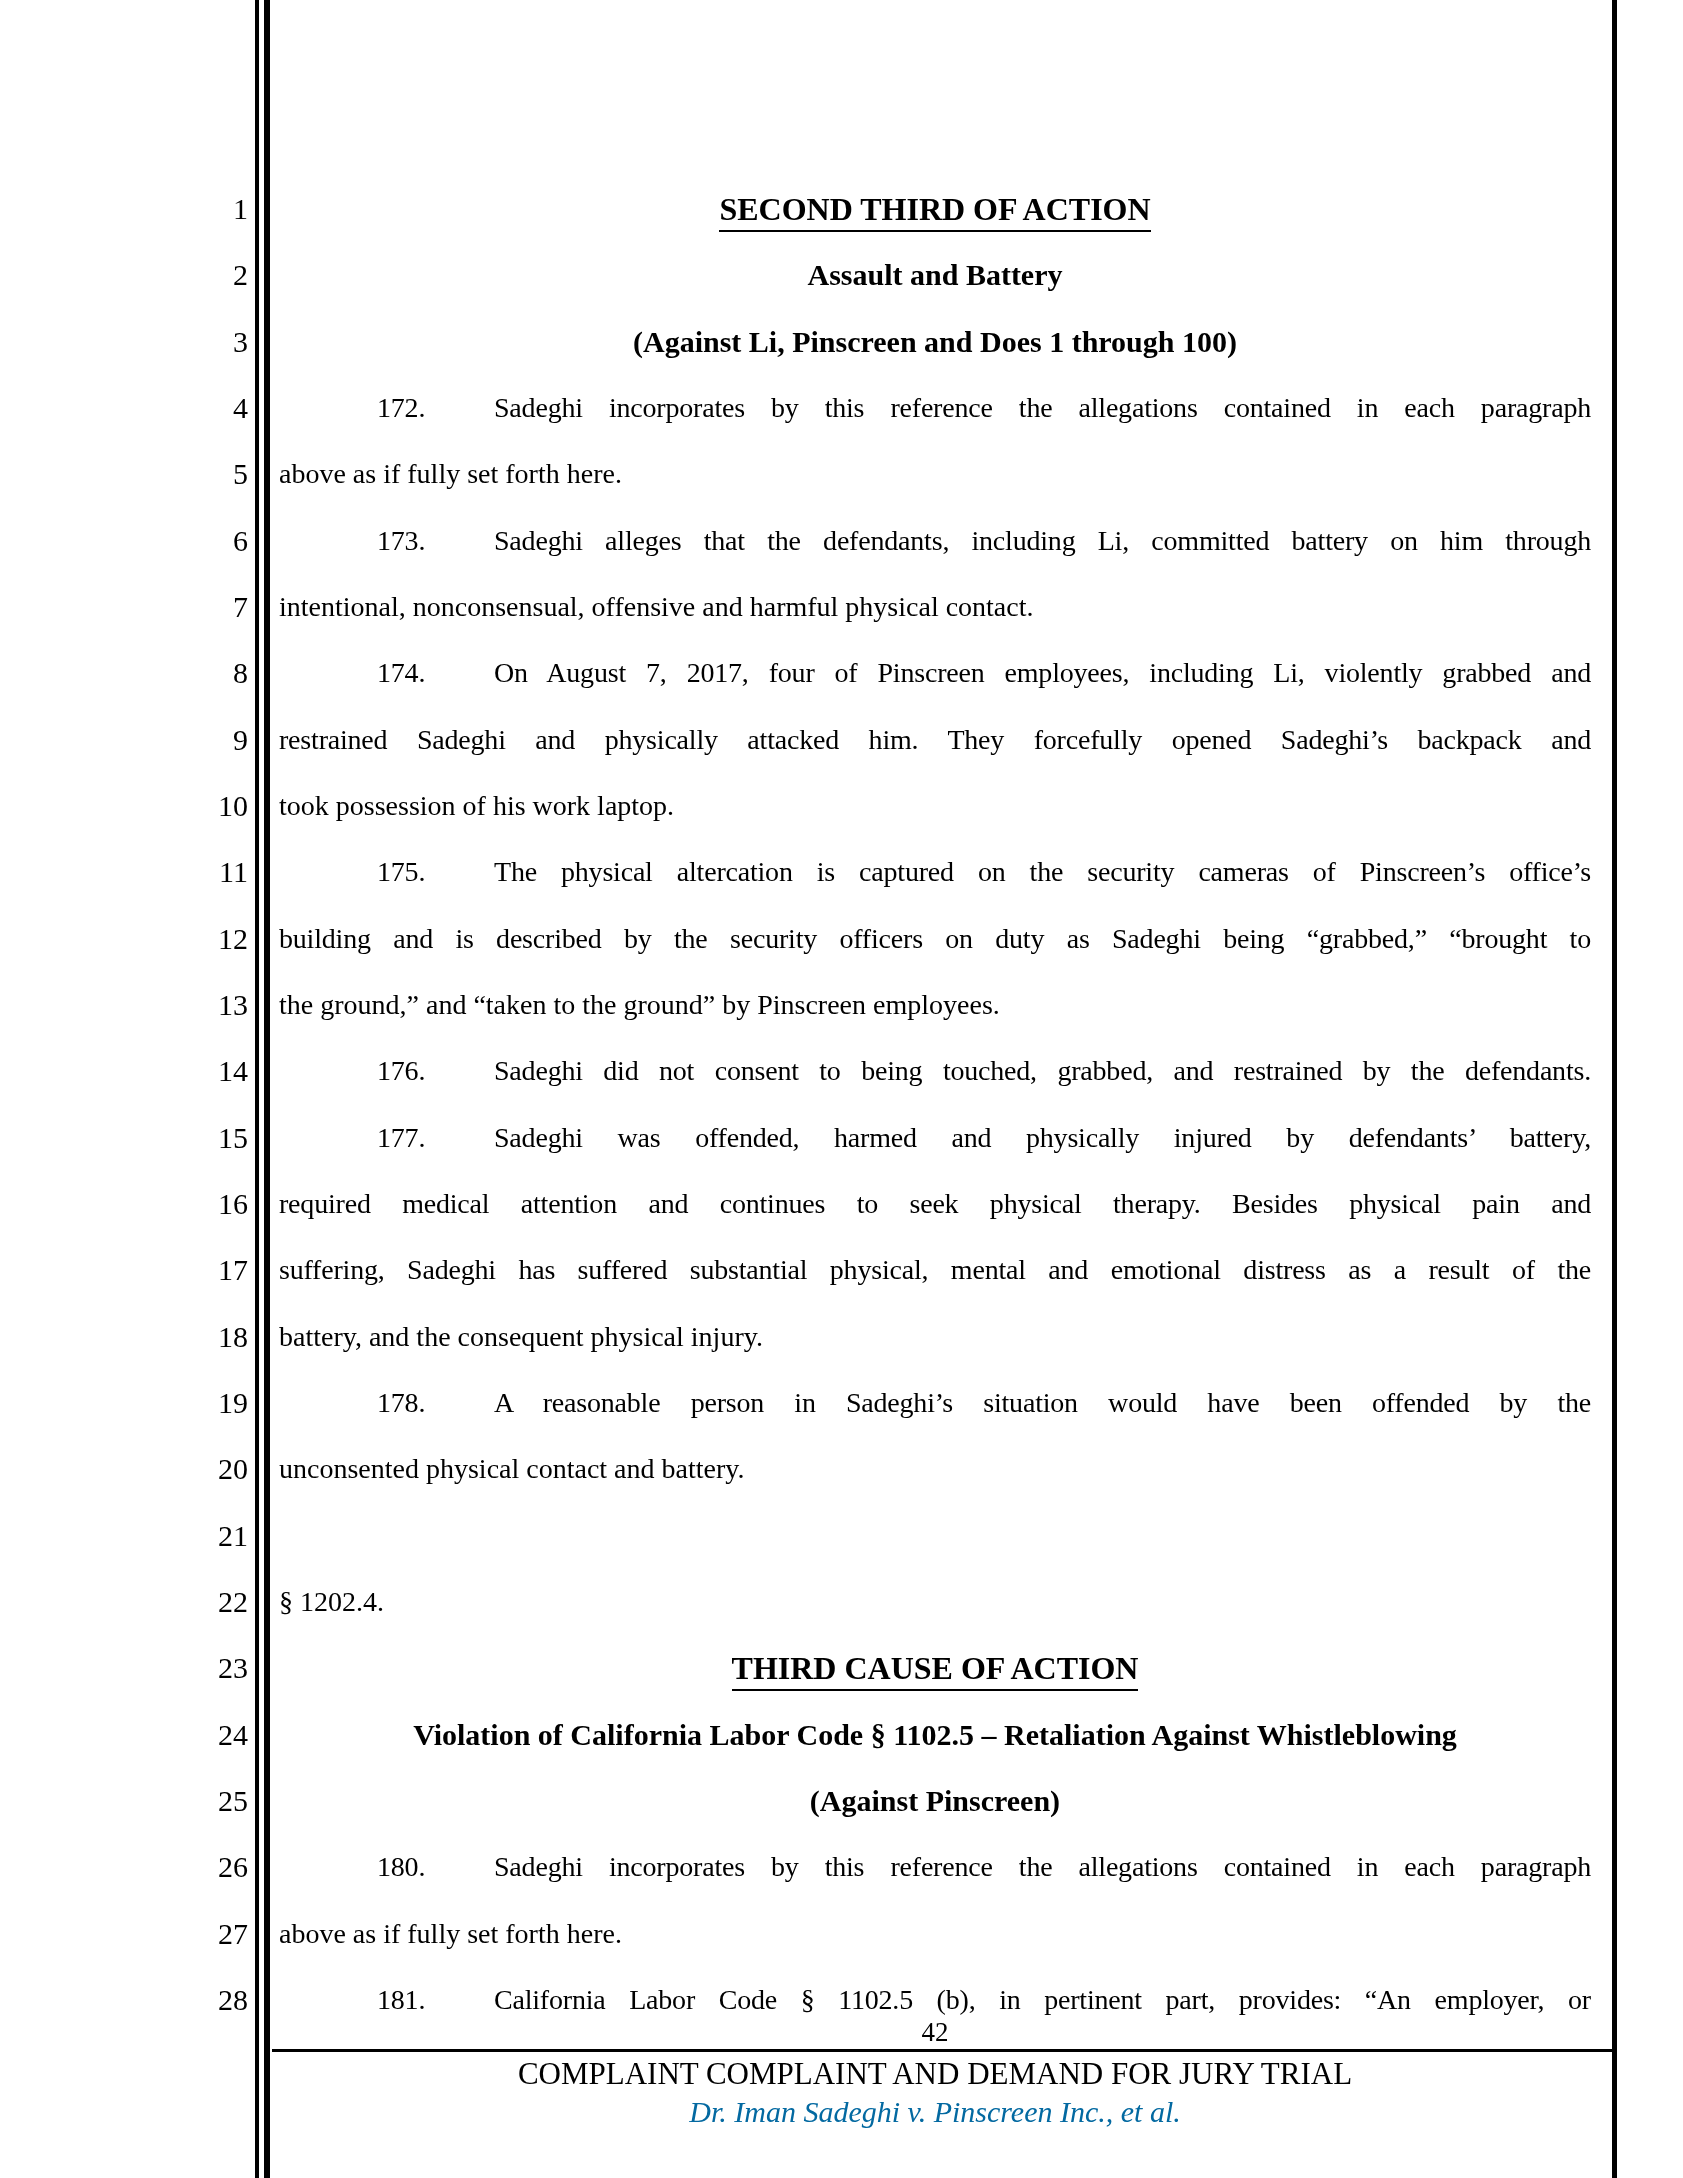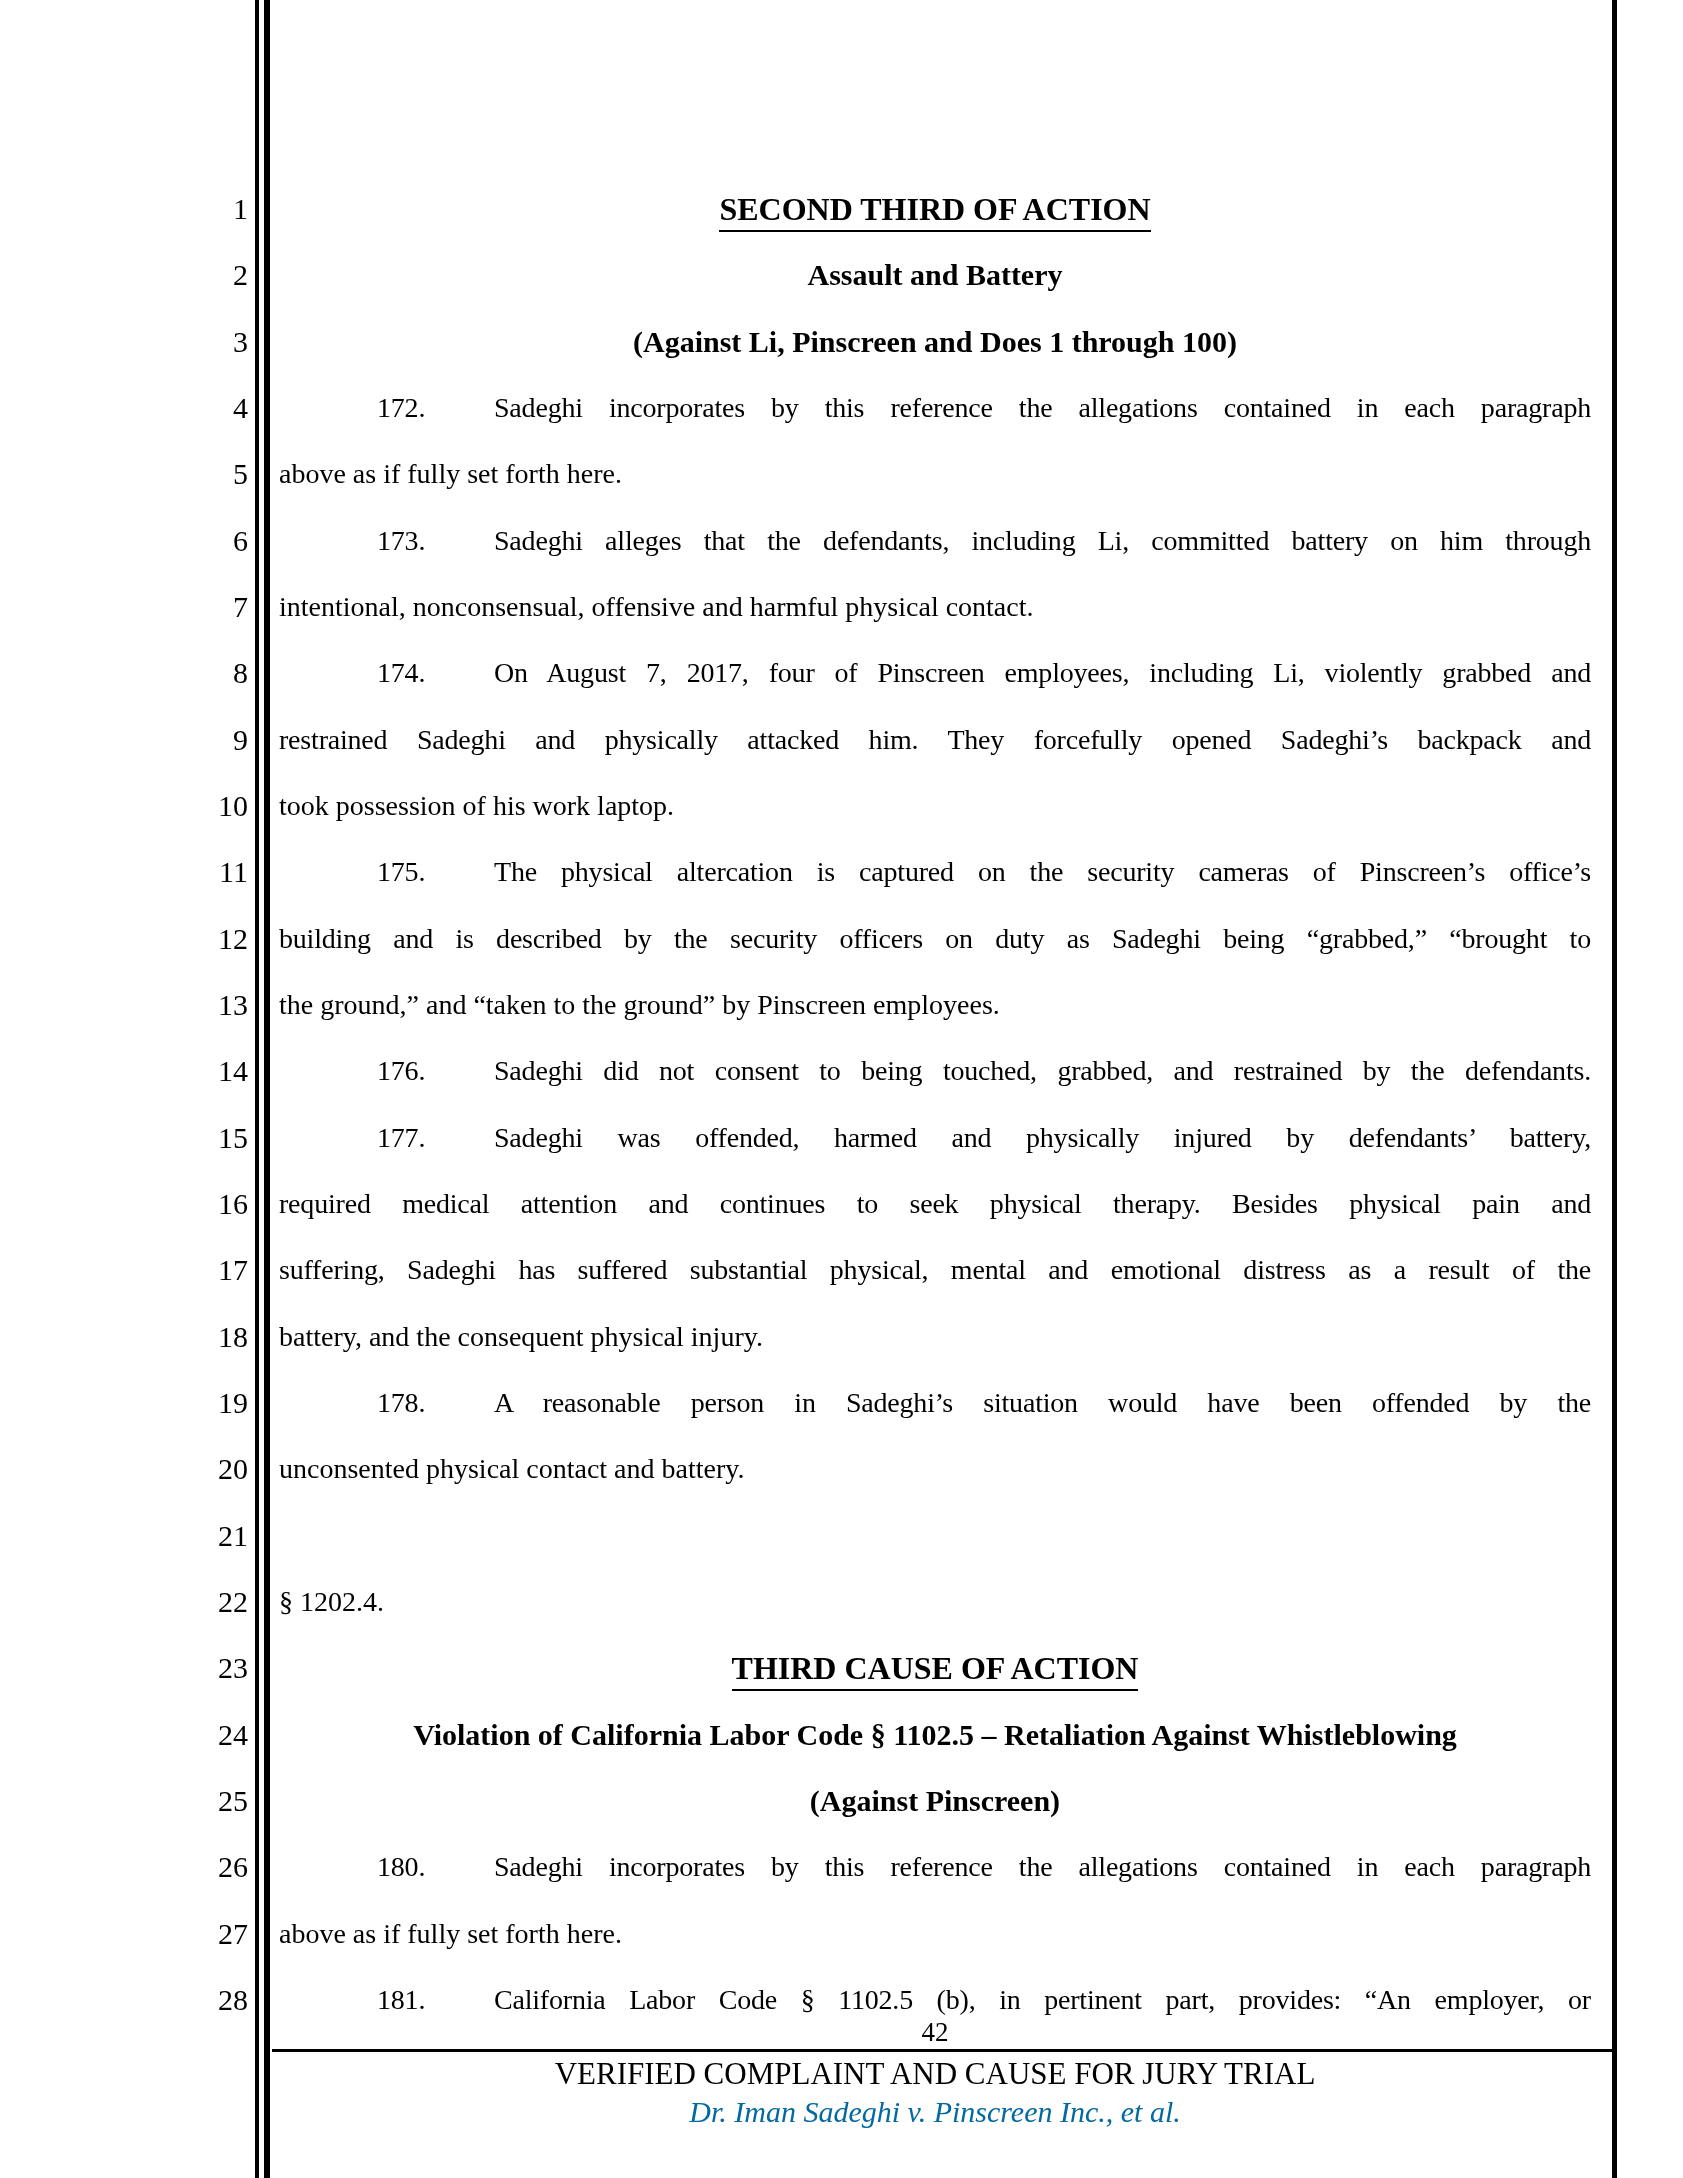--- a/index.html
+++ b/index.html
@@ -114,18 +114,18 @@
       <div class="tl h2" style="top: 1778px;">(Against Pinscreen)</div>
       <div class="tl pstart just" style="top: 1844px;"><span class="pnum">180.</span>Sadeghi incorporates by this reference the allegations contained in each paragraph</div>
       <div class="tl cont" style="top: 1911px;">above as if fully set forth here.</div>
       <div class="tl pstart just" style="top: 1977px;"><span class="pnum">181.</span>California Labor Code § 1102.5 (b), in pertinent part, provides: “An employer, or</div>
     </div>
 
   <div id="page-number">42</div>
 
   <div id="footer-rule"></div>
 
-  <div id="footer-title">VERIFIED COMPLAINT AND CAUSE FOR JURY TRIAL</div>
+  <div id="footer-title">COMPLAINT COMPLAINT AND DEMAND FOR JURY TRIAL</div>
 
   <div id="footer-case">Dr. Iman Sadeghi v. Pinscreen Inc., et al.</div>
 
 </div>
 
 
 </body></html>

